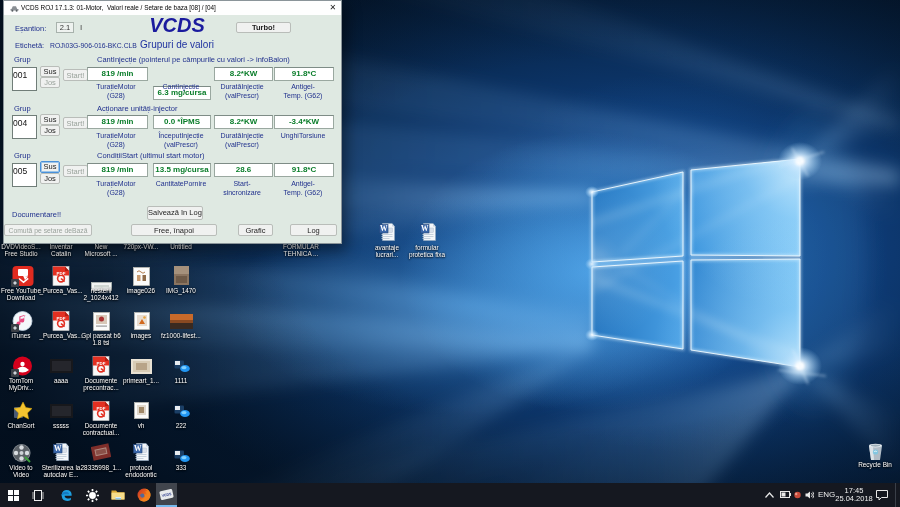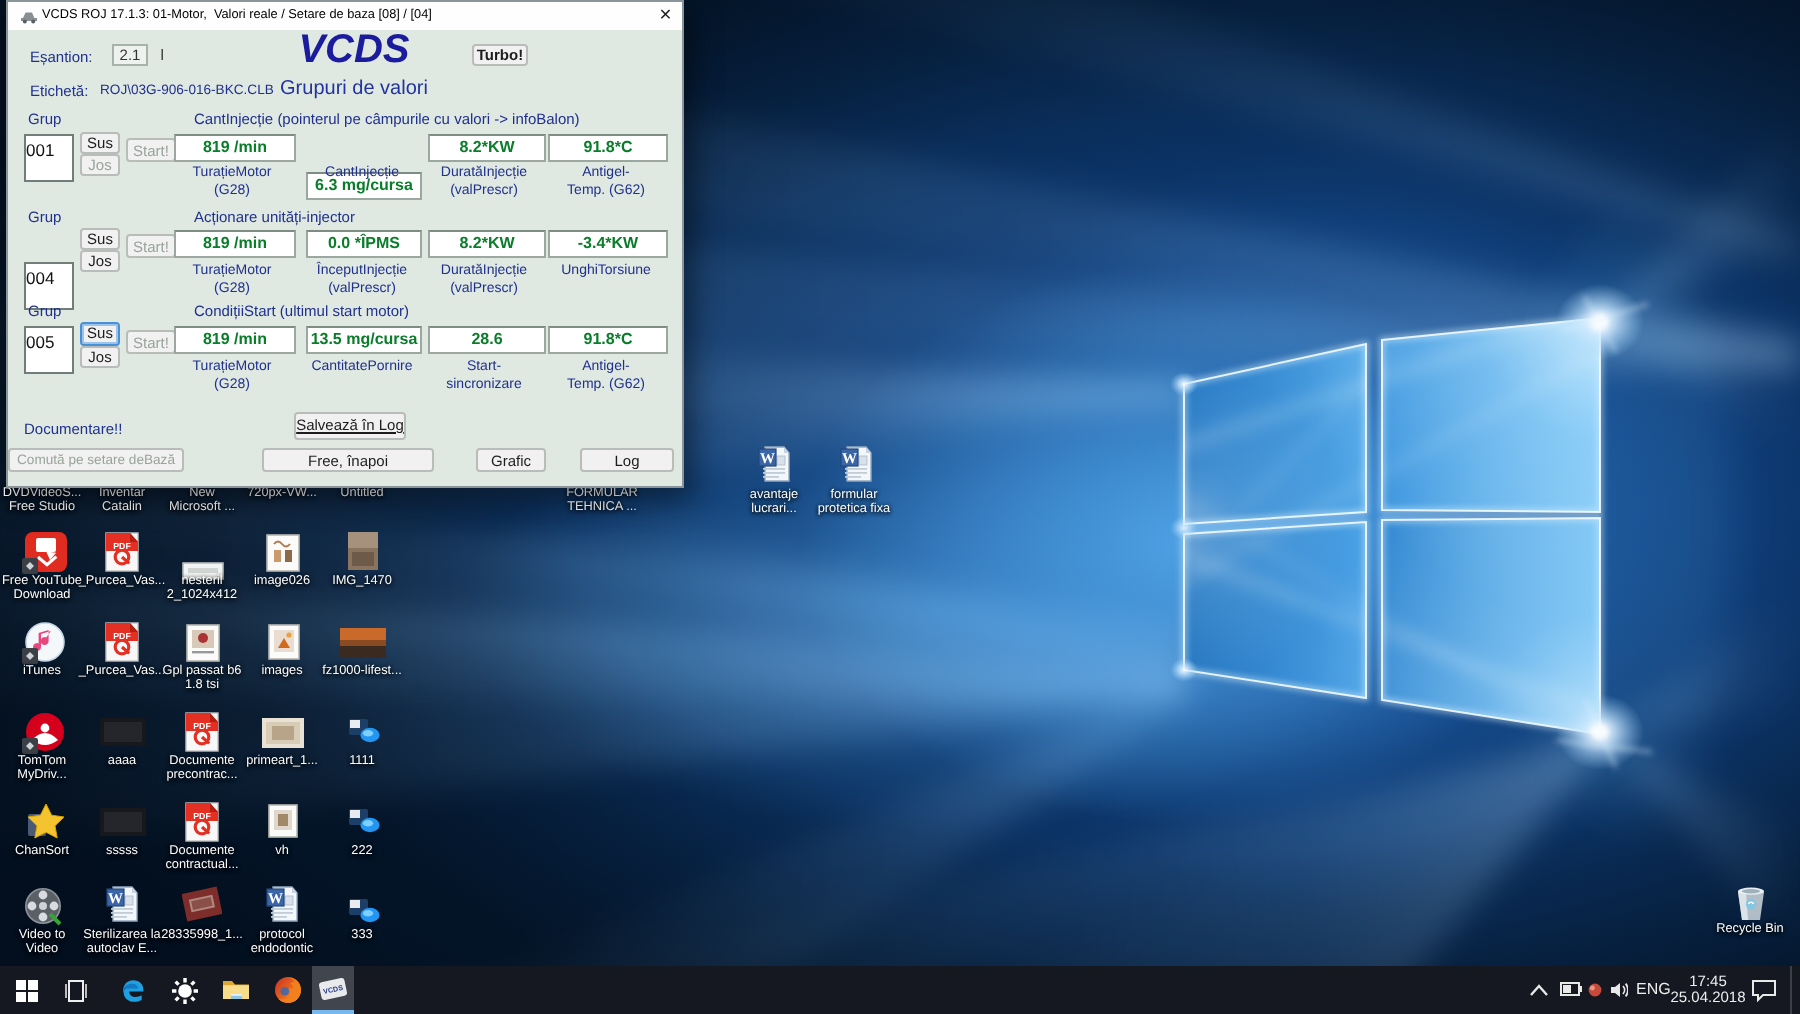--- a/index.html
+++ b/index.html
@@ -436,42 +436,42 @@
         </svg>
     <span class="ttext">VCDS ROJ 17.1.3: 01-Motor,&nbsp; Valori reale / Setare de baza [08] / [04]</span>
     <span class="x">✕</span>
   </div>
   <div id="winbody" style="position:absolute;left:0;top:14px;width:336px;height:227px;">
     <div class="lab" style="left:11px;top:9px;">Eșantion:</div>
     <div style="position:absolute;left:52px;top:7px;width:16px;height:9px;background:#eef2ef;border:1px solid #a8b2ac;font-size:7.5px;text-align:center;line-height:9px;color:#333;">2.1</div>
     <div style="position:absolute;left:76px;top:8px;font-size:8px;color:#444;">I</div>
     <div style="position:absolute;left:143px;top:-1px;width:60px;text-align:center;font-size:20px;font-weight:bold;font-style:italic;color:#1b1b9e;letter-spacing:0px;">VCDS</div>
     <div style="position:absolute;left:118px;top:24px;width:110px;text-align:center;font-size:10px;color:#2033a0;">Grupuri de valori</div>
-    <div class="btn" style="left:232px;top:7px;width:28px;height:11px;line-height:10px;font-weight:bold;">Turbo!</div>
+    <div class="btn" style="left:232px;top:7px;width:55px;height:11px;line-height:10px;font-weight:bold;">Turbo!</div>
     <div class="lab" style="left:11px;top:26px;">Etichetă:</div>
     <div class="lab" style="left:46px;top:26.5px;font-size:6.8px;">ROJ\03G-906-016-BKC.CLB</div>
 
     <div class="lab" style="left:10px;top:40px;">Grup</div>
     <div class="lab" style="left:93px;top:40px;">CantInjecție (pointerul pe câmpurile cu valori -&gt; infoBalon)</div>
     <div class="gbox" style="left:8px;top:52px;">001</div>
     <div class="btn" style="left:36px;top:51px;width:20px;height:11px;line-height:10px;">Sus</div>
     <div class="btn dis" style="left:36px;top:62px;width:20px;height:11px;line-height:10px;">Jos</div>
     <div class="btn dis" style="left:59px;top:54px;width:25px;height:12px;line-height:11px;">Start!</div>
     <div class="vbox" style="left:83px;top:52px;width:59px;">819 /min</div>
     <div class="vbox" style="left:149px;top:52px;width:56px;margin-top:19px;">6.3 mg/cursa</div>
     <div class="vbox" style="left:210px;top:52px;width:57px;">8.2*KW</div>
     <div class="vbox" style="left:270px;top:52px;width:58px;">91.8*C</div>
     <div class="blab" style="left:77px;top:67px;">TurațieMotor<br>(G28)</div>
     <div class="blab" style="left:142px;top:67px;">CantInjecție</div>
     <div class="blab" style="left:203px;top:67px;">DuratăInjecție<br>(valPrescr)</div>
     <div class="blab" style="left:264px;top:67px;">Antigel-<br>Temp. (G62)</div>
 
     <div class="lab" style="left:10px;top:89px;">Grup</div>
     <div class="lab" style="left:93px;top:89px;">Acționare unități-injector</div>
-    <div class="gbox" style="left:8px;top:100px;margin-top:16px;">004</div>
+    <div class="gbox" style="left:8px;top:100px;">004</div>
     <div class="btn" style="left:36px;top:99px;width:20px;height:11px;line-height:10px;">Sus</div>
     <div class="btn" style="left:36px;top:110px;width:20px;height:11px;line-height:10px;">Jos</div>
     <div class="btn dis" style="left:59px;top:102px;width:25px;height:12px;line-height:11px;">Start!</div>
     <div class="vbox" style="left:83px;top:100px;width:59px;">819 /min</div>
     <div class="vbox" style="left:149px;top:100px;width:56px;">0.0 *ÎPMS</div>
     <div class="vbox" style="left:210px;top:100px;width:57px;">8.2*KW</div>
     <div class="vbox" style="left:270px;top:100px;width:58px;">-3.4*KW</div>
     <div class="blab" style="left:77px;top:116px;">TurațieMotor<br>(G28)</div>
     <div class="blab" style="left:142px;top:116px;">ÎnceputInjecție<br>(valPrescr)</div>
     <div class="blab" style="left:203px;top:116px;">DuratăInjecție<br>(valPrescr)</div>
@@ -486,21 +486,21 @@
     <div class="vbox" style="left:83px;top:148px;width:59px;">819 /min</div>
     <div class="vbox" style="left:149px;top:148px;width:56px;font-size:8px;">13.5 mg/cursa</div>
     <div class="vbox" style="left:210px;top:148px;width:57px;">28.6</div>
     <div class="vbox" style="left:270px;top:148px;width:58px;">91.8*C</div>
     <div class="blab" style="left:77px;top:164px;">TurațieMotor<br>(G28)</div>
     <div class="blab" style="left:142px;top:164px;">CantitatePornire</div>
     <div class="blab" style="left:203px;top:164px;">Start-<br>sincronizare</div>
     <div class="blab" style="left:264px;top:164px;">Antigel-<br>Temp. (G62)</div>
 
     <div class="lab" style="left:8px;top:195px;">Documentare!!</div>
-    <div class="btn" style="left:143px;top:191px;width:56px;height:14px;line-height:12px;text-decoration:underline;">Salvează în Log</div>
+    <div class="btn" style="left:143px;top:191px;width:56px;height:14px;line-height:12px;">Salvează în Log</div>
     <div class="btn dis" style="left:0px;top:209px;width:88px;height:12px;line-height:11px;font-size:6.8px;">Comută pe setare deBază</div>
     <div class="btn" style="left:127px;top:209px;width:86px;height:12px;line-height:11px;">Free, înapoi</div>
     <div class="btn" style="left:234px;top:209px;width:35px;height:12px;line-height:11px;">Grafic</div>
     <div class="btn" style="left:286px;top:209px;width:47px;height:12px;line-height:11px;">Log</div>
   </div>
 </div>
 
 <div id="taskbar">
 
   <svg style="position:absolute;left:8px;top:7px;" width="11" height="11" viewBox="0 0 11 11">

